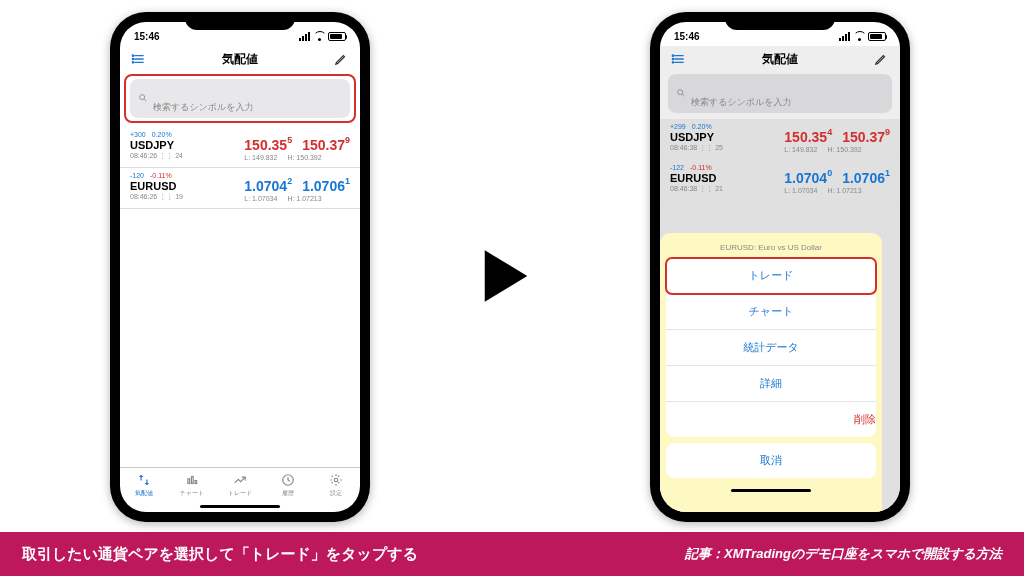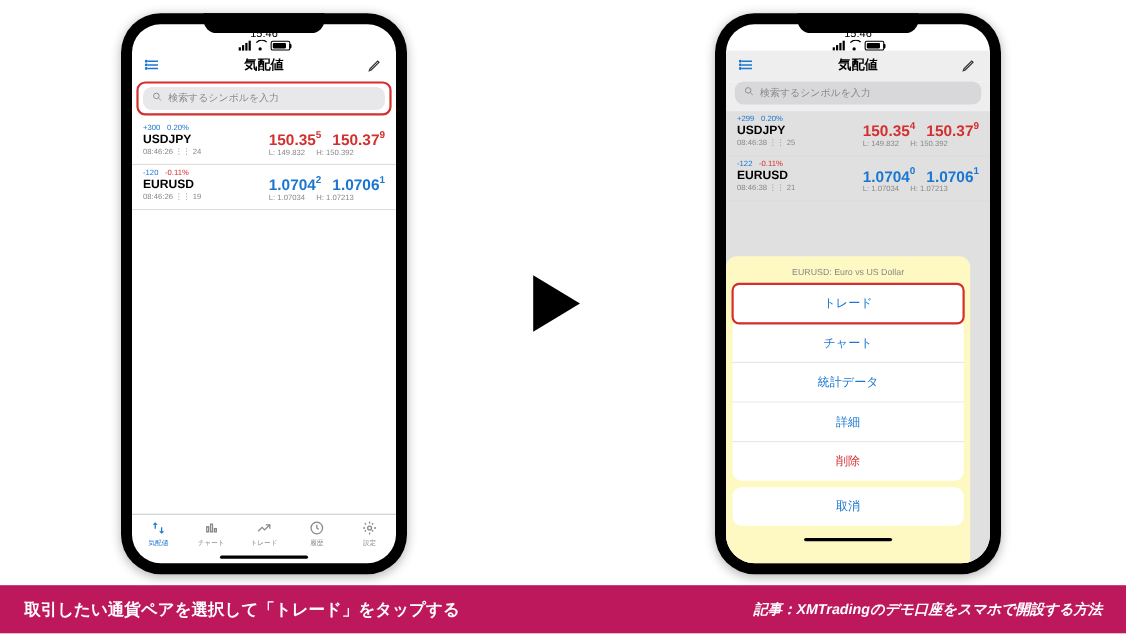--- a/index.html
+++ b/index.html
@@ -4,40 +4,40 @@
 <style>
   * { box-sizing: border-box; margin: 0; padding: 0; }
   body { width: 1024px; height: 576px; background: #fff; font-family: -apple-system, "Hiragino Sans", sans-serif; position: relative; overflow: hidden; }
   .canvas { width: 1024px; height: 576px; position: relative; }
   .phone { position: absolute; width: 260px; height: 510px; background: #000; border-radius: 36px; padding: 10px; box-shadow: 0 2px 10px rgba(0,0,0,0.3); }
   .phone-left { left: 110px; top: 12px; }
   .phone-right { left: 650px; top: 12px; }
   .screen { width: 100%; height: 100%; background: #fff; border-radius: 26px; overflow: hidden; position: relative; display: flex; flex-direction: column; }
   .screen.dimmed .main { background: #e0e0e0; }
   .notch { position: absolute; top: 0; left: 50%; transform: translateX(-50%); width: 110px; height: 18px; background: #000; border-radius: 0 0 12px 12px; z-index: 10; }
-  .statusbar { display: flex; justify-content: space-between; align-items: center; padding: 4px 14px 0; height: 24px; font-size: 10px; font-weight: 400; color: #000; flex-direction: column; }
+  .statusbar { display: flex; justify-content: space-between; align-items: center; padding: 4px 14px 0; height: 24px; font-size: 10px; font-weight: 700; color: #000; }
   .statusbar .sb-icons { display: flex; gap: 3px; align-items: center; }
   .signal { display: flex; gap: 1px; align-items: flex-end; }
   .signal span { width: 2px; background: #000; }
   .signal span:nth-child(1){height:3px}.signal span:nth-child(2){height:5px}.signal span:nth-child(3){height:7px}.signal span:nth-child(4){height:9px}
   .wifi { width: 12px; height: 9px; position: relative; }
   .wifi::before { content:''; position:absolute; width:12px; height:12px; border:1.5px solid #000; border-radius:50%; clip-path: polygon(0 0,100% 0,50% 55%); top:-1px; left:0; }
   .wifi::after { content:''; position:absolute; width:3px; height:3px; background:#000; border-radius:50%; bottom:0; left:4.5px; }
   .battery { width: 18px; height: 9px; border: 1px solid #000; border-radius: 2px; position: relative; }
   .battery::before { content:''; position:absolute; left:1px; top:1px; bottom:1px; width:12px; background:#000; border-radius:1px; }
   .battery::after { content:''; position:absolute; right:-2px; top:2px; width:1.5px; height:4px; background:#000; border-radius:0 1px 1px 0; }
   .header { display: flex; align-items: center; justify-content: space-between; padding: 4px 10px 6px; }
   .header-title { flex: 1; text-align: center; font-size: 12px; font-weight: 600; }
   .header-icon { width: 18px; height: 18px; color: #1976d2; display:flex; align-items:center; justify-content:center; }
   .header-icon.right { color: #333; }
   .searchwrap { padding: 0 8px 6px; }
   .searchwrap.highlighted { border: 2px solid #d32f2f; border-radius: 8px; margin: 0 4px 4px; padding: 3px 4px 3px; }
   .search { background: #e8e8ea; border-radius: 8px; display: flex; align-items: center; padding: 4px 8px; gap: 5px; }
   .search-icon { color: #888; font-size: 10px; }
-  .search-placeholder { color: #888; font-size: 9px; }
+  .search-placeholder { color: #888; font-size: 9px; margin-top: 18px; }
   .main { flex: 1; overflow: hidden; }
   .row { padding: 4px 10px 6px; border-bottom: 0.5px solid #ddd; display:flex; justify-content:space-between; }
   .row-top { display: flex; gap: 6px; font-size: 7px; }
   .spread { color: #1976d2; }
   .pct { }
   .pct.up { color: #1976d2; }
   .pct.down { color: #d32f2f; }
   .row-left { display:flex; flex-direction:column; }
   .symbol { font-size: 11px; font-weight: 700; color: #000; margin-top:1px; }
   .time { font-size: 7px; color: #888; margin-top:1px; }
@@ -52,21 +52,21 @@
   .tab { flex: 1; display: flex; flex-direction: column; align-items: center; gap: 1px; font-size: 6px; color: #888; }
   .tab.active { color: #1976d2; }
   .tab-icon { width: 16px; height: 16px; display:flex; align-items:center; justify-content:center; }
   .homebar { height: 12px; display:flex; align-items:center; justify-content:center; }
   .homebar span { width: 80px; height: 3px; background: #000; border-radius: 2px; }
   .sheet { position: absolute; left: 0; right: 18px; bottom: 0; background: #fef9c3; border-radius: 10px 10px 0 0; padding: 6px 6px 16px; }
   .sheet-header { text-align: center; font-size: 8px; color: #888; padding: 4px 0 6px; }
   .sheet-item { background: #fff; text-align: center; padding: 10px 0; font-size: 11px; border-bottom: 0.5px solid #e5e5e5; color: #1976d2; }
   .sheet-item.first { border-radius: 8px 8px 0 0; }
   .sheet-item.last { border-radius: 0 0 8px 8px; border-bottom: none; }
-  .sheet-item.danger { color: #d32f2f; }
+  .sheet-item.danger { color: #d32f2f; text-align: right; }
   .sheet-item.highlighted { outline: 2px solid #d32f2f; outline-offset: -1px; border-radius: 6px; }
   .sheet-cancel { background: #fff; text-align: center; padding: 10px 0; font-size: 11px; color: #1976d2; border-radius: 8px; margin: 6px 0; }
   .arrow { position: absolute; left: 478px; top: 245px; }
   .arrow svg { width: 56px; height: 62px; }
   .footer { position: absolute; left: 0; right: 0; bottom: 0; height: 44px; background: #be185d; color: #fff; display: flex; align-items: center; justify-content: space-between; padding: 0 22px; }
   .footer-left { font-size: 15px; font-weight: 600; }
   .footer-right { font-size: 13px; font-style: italic; font-weight: 600; }
 </style>
 </head>
 <body>

